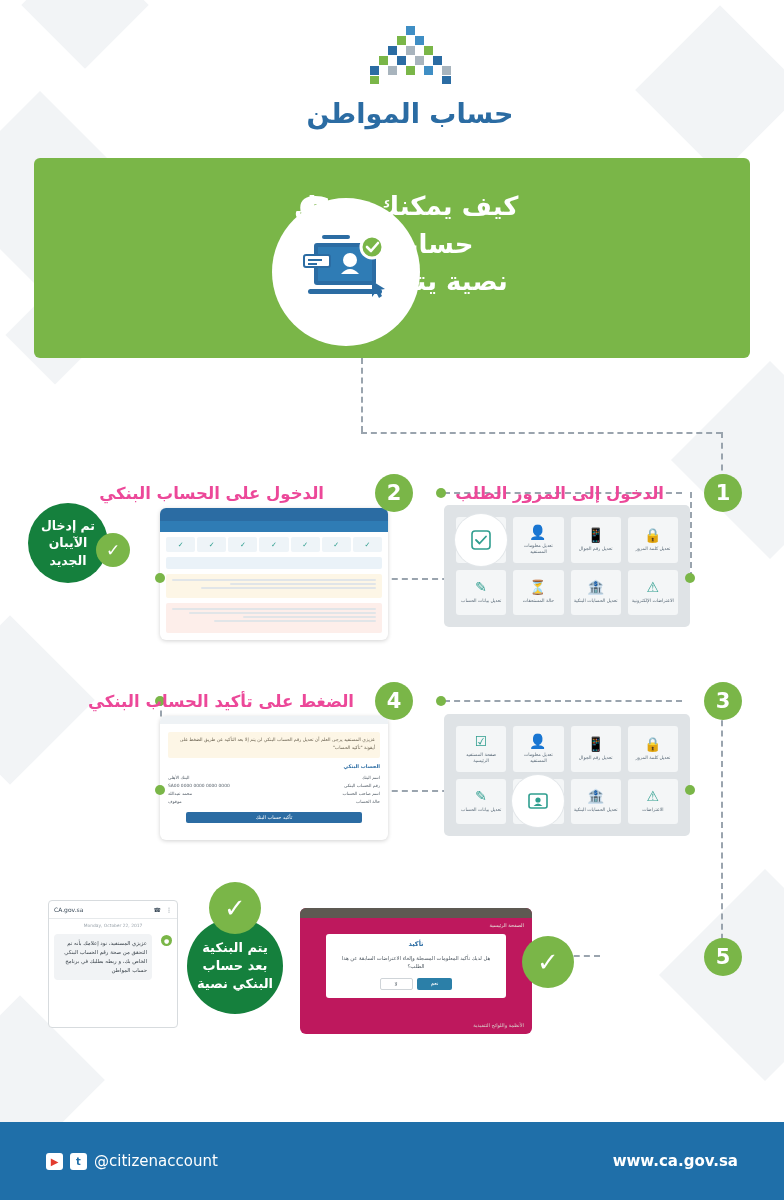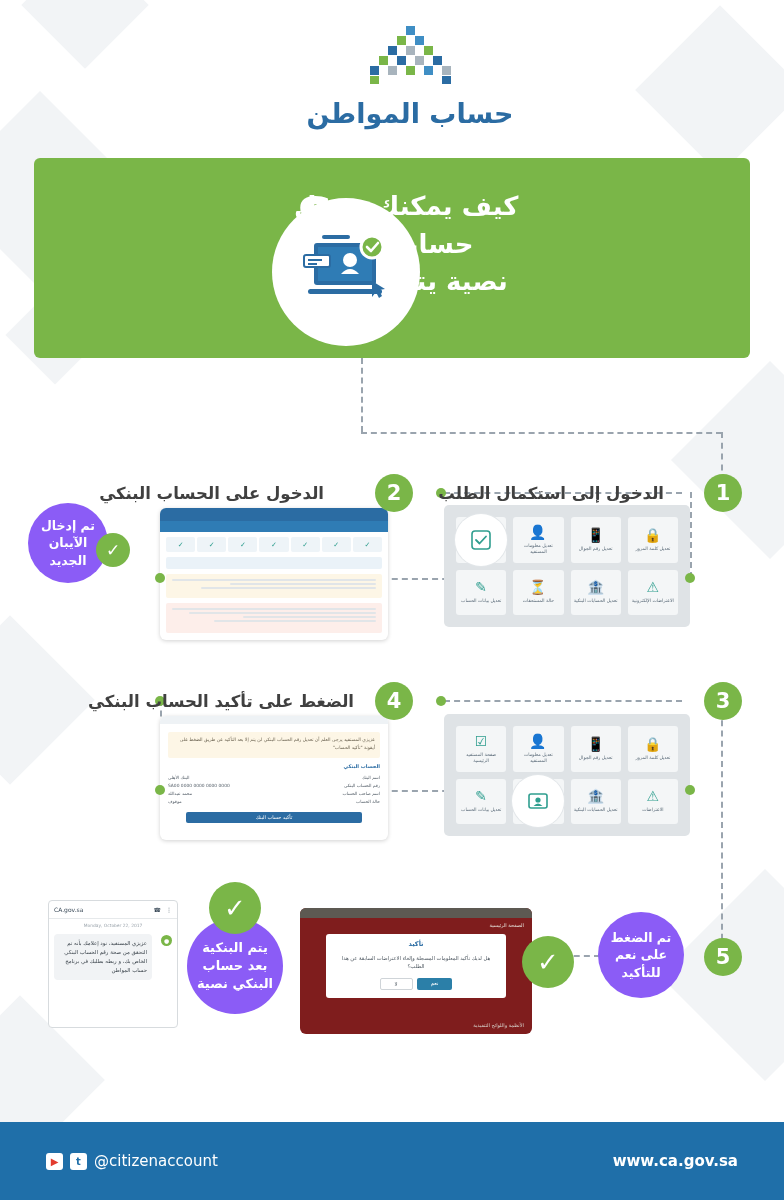--- a/index.html
+++ b/index.html
@@ -99,21 +99,21 @@
     width: 38px; height: 38px;
     border-radius: 50%;
     background: #7ab648;
     color: #fff;
     font-size: 21px; font-weight: bold;
     display: flex; align-items: center; justify-content: center;
     z-index: 6;
   }
   .step-title {
     position: absolute;
-    color: #404040;
+    color: #ec4899;
     font-size: 16.5px; font-weight: bold;
     direction: rtl; text-align: right;
     line-height: 1.45;
     z-index: 6;
   }
 
   
   .grid-panel {
     position: absolute;
     background: #dfe3e6;
@@ -160,21 +160,21 @@
     z-index: 3;
     overflow: hidden;
   }
   .win-top { height: 13px; background: #2b6ca3; width: 100%; }
   .win-nav { height: 11px; background: #2f7cb5; width: 100%; }
 
   
   .callout {
     position: absolute;
     border-radius: 50%;
-    background: #8b5cf6;
+    background: #15803d;
     color: #fff;
     display: flex; flex-direction: column;
     align-items: center; justify-content: center;
     text-align: center;
     direction: rtl;
     font-weight: bold;
     z-index: 8;
     line-height: 1.4;
   }
   .check-badge {
@@ -203,21 +203,21 @@
   }
   .sms-bubble {
     margin: 6px 5px; background: #f1f3f5; border-radius: 4px;
     padding: 5px; font-size: 5.4px; color: #39424a; direction: rtl;
     line-height: 1.65; text-align: right;
   }
 
   
   .dialog-win {
     position: absolute;
-    background: #7f1d1d;
+    background: #be185d;
     border-radius: 6px;
     z-index: 4;
     overflow: hidden;
   }
   .dialog-box {
     position: absolute;
     top: 26px; left: 26px; right: 26px;
     background: #ffffff; border-radius: 3px;
     padding: 6px 8px 8px;
     direction: rtl; text-align: center;
@@ -326,21 +326,21 @@
   <div class="line dash-h" style="top:578px;left:160px;width:530px;"></div>
   <div class="line dash-v" style="top:492px;left:690px;height:86px;"></div>
   <div class="line dash-v" style="top:578px;left:160px;height:10px;"></div>
   <div class="line dash-h" style="top:700px;left:444px;width:238px;"></div>
   <div class="line dash-v" style="top:700px;left:721px;height:250px;"></div>
   <div class="line dash-h" style="top:790px;left:160px;width:530px;"></div>
   <div class="line dash-v" style="top:700px;left:160px;height:90px;"></div>
   <div class="line dash-h" style="top:955px;left:300px;width:300px;"></div>
 
   <div class="step-badge" style="top:474px;left:704px;">1</div>
-  <div class="step-title" style="top:482px;right:120px;width:250px;">الدخول إلى استكمال الطلب</div>
+  <div class="step-title" style="top:482px;right:120px;width:250px;">الدخول إلى المرور الطلب</div>
   <div class="dot" style="top:488px;left:436px;"></div>
 
   <div class="grid-panel" style="top:505px;left:444px;width:246px;height:122px;">
     <div class="grid-inner">
       <div class="tile">
           <span class="tico">🔒</span>
           <span class="tlbl">تعديل كلمة المرور</span>
         </div>
       <div class="tile">
           <span class="tico">📱</span>
@@ -499,25 +499,20 @@
         <span>حالة الحساب</span>
         <span>موقوف</span>
       </div>
     </div>
     <div style="margin:6px 26px 0;height:11px;background:#2b6ca3;border-radius:2px;display:flex;align-items:center;justify-content:center;color:#fff;font-size:5px;direction:rtl;">تأكيد حساب البنك</div>
   </div>
   <div class="dot" style="top:785px;left:155px;"></div>
   <div class="dot" style="top:696px;left:155px;"></div>
 
   <div class="step-badge" style="top:938px;left:704px;">5</div>
-  <div class="callout" style="top:912px;left:598px;width:86px;height:86px;font-size:12.5px;">
-    <span>تم الضغط</span>
-    <span>على نعم</span>
-    <span>للتأكيد</span>
-  </div>
 
   <div class="dialog-win" style="top:908px;left:300px;width:232px;height:126px;">
     <div style="position:absolute;top:0;left:0;right:0;height:10px;background:#5d5952;"></div>
     <div style="position:absolute;bottom:6px;right:8px;font-size:5px;color:#d8d4cd;direction:rtl;">الأنظمة واللوائح التنفيذية</div>
     <div style="position:absolute;top:14px;right:8px;font-size:5px;color:#e6e2da;direction:rtl;">الصفحة الرئيسية</div>
     <div class="dialog-box">
       <div class="dialog-title">تأكيد</div>
       <div class="dialog-msg">هل لديك تأكيد المعلومات المسجلة وإلغاء الاعتراضات السابقة عن هذا الطلب؟</div>
       <div class="dialog-btns">
         <div class="dlg-btn dlg-yes">نعم</div>

